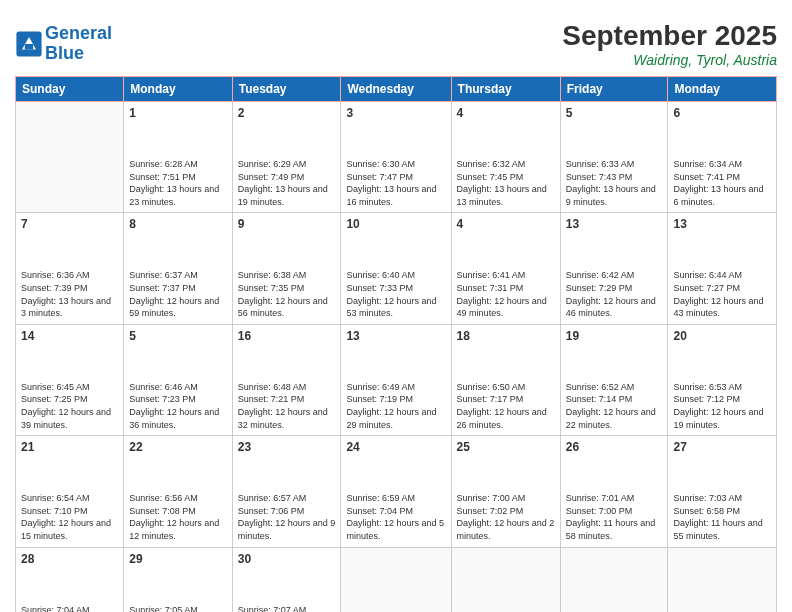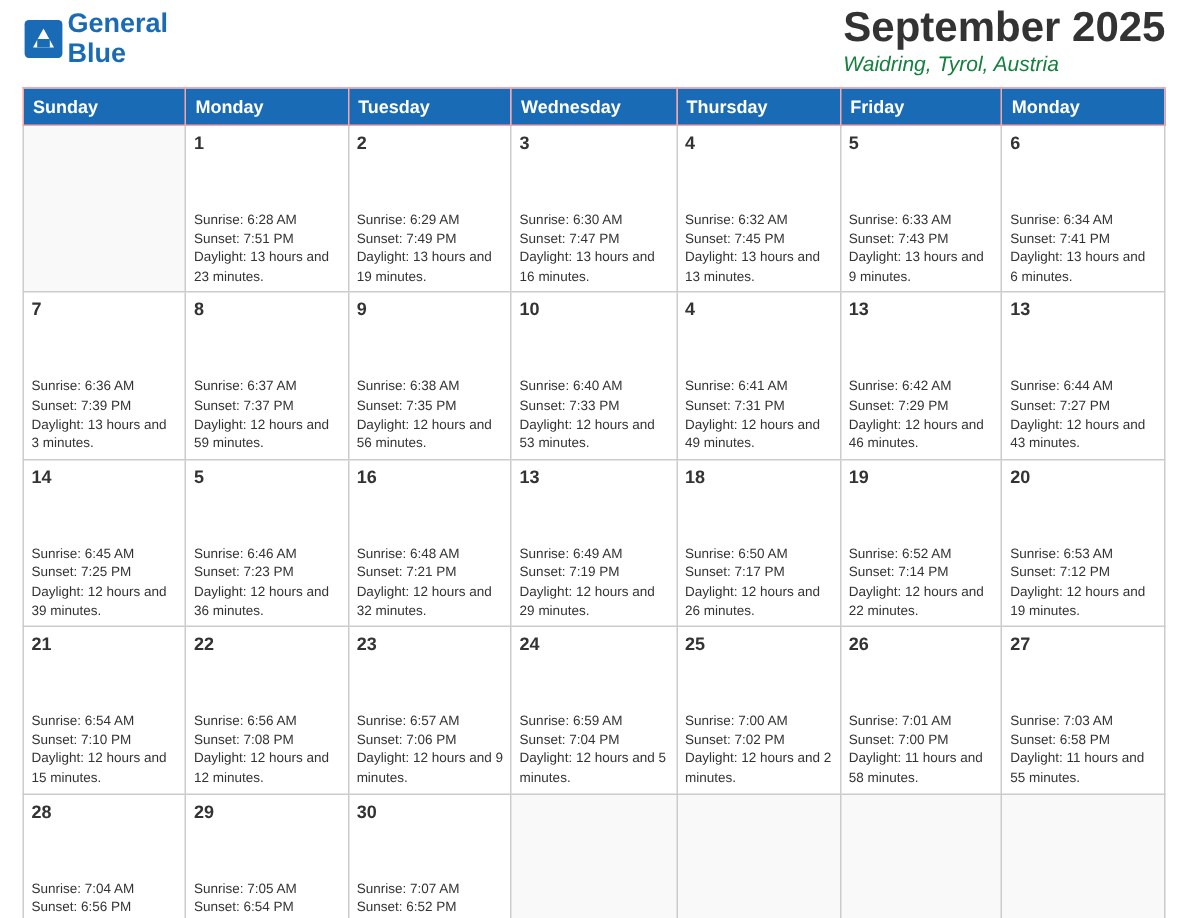--- a/index.html
+++ b/index.html
@@ -7,21 +7,21 @@
       font-family: Arial, sans-serif;
       background: #fff;
       width: 792px;
       height: 612px;
       overflow: hidden;
     }
     .page {
       width: 792px;
       height: 612px;
       background: #fff;
-      padding: 2px 15px;
+      padding: 20px 15px;
     }
     .header {
       display: flex;
       justify-content: space-between;
       align-items: center;
       margin-bottom: 8px;
     }
     .logo {
       display: flex;
       align-items: center;
@@ -34,20 +34,21 @@
     }
     .logo-text span {
       color: #1a6bb5;
     }
     .logo-icon {
       width: 28px;
       height: 28px;
       margin-right: 2px;
     }
     .title-block {
+      text-align: right;
     }
     .month-title {
       font-size: 28px;
       font-weight: bold;
       color: #333;
     }
     .location-title {
       font-size: 14px;
       color: #15803d;
       font-style: italic;

